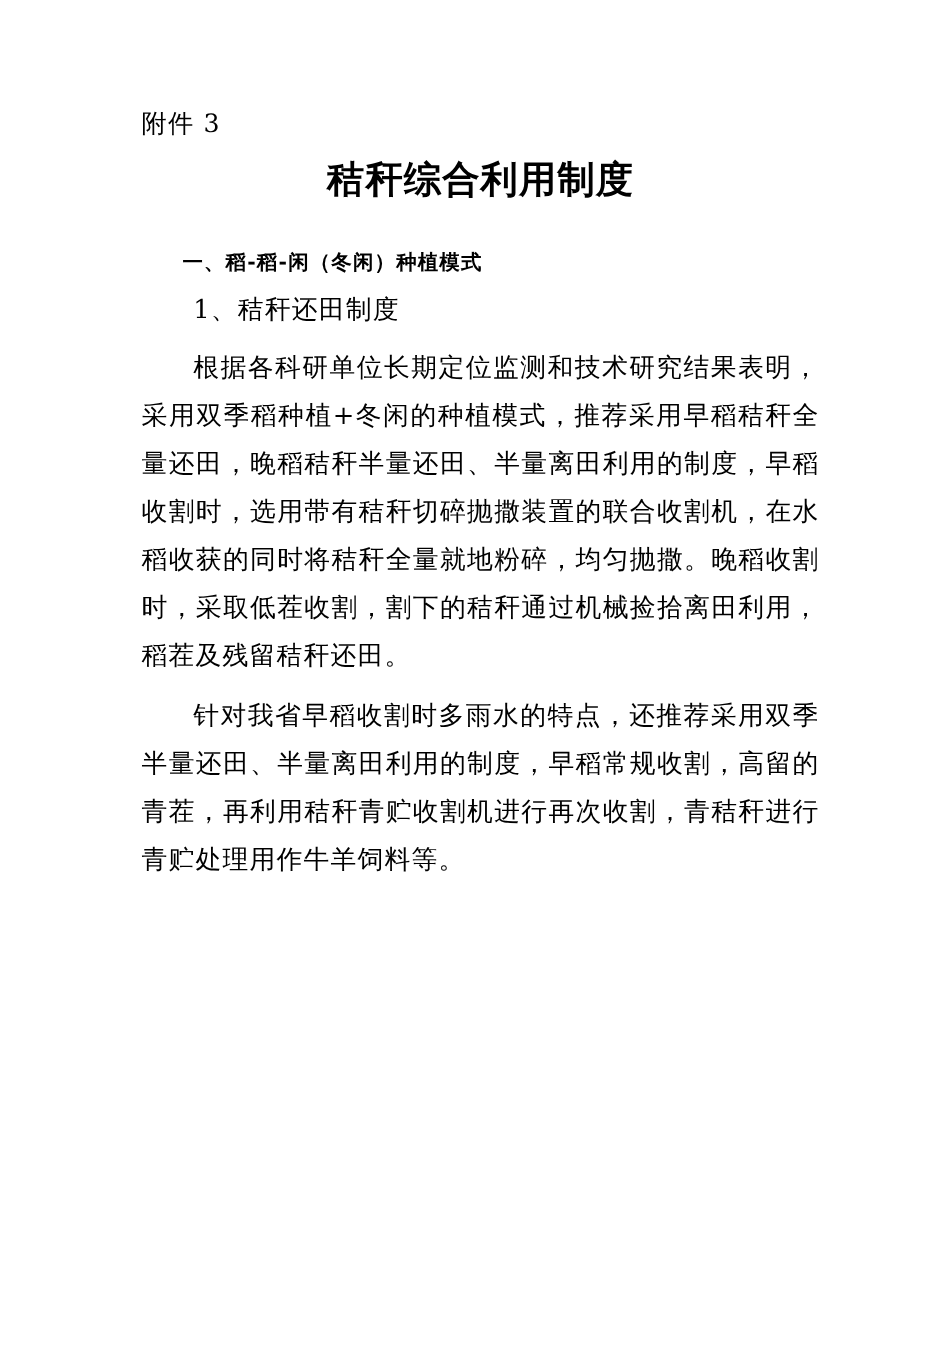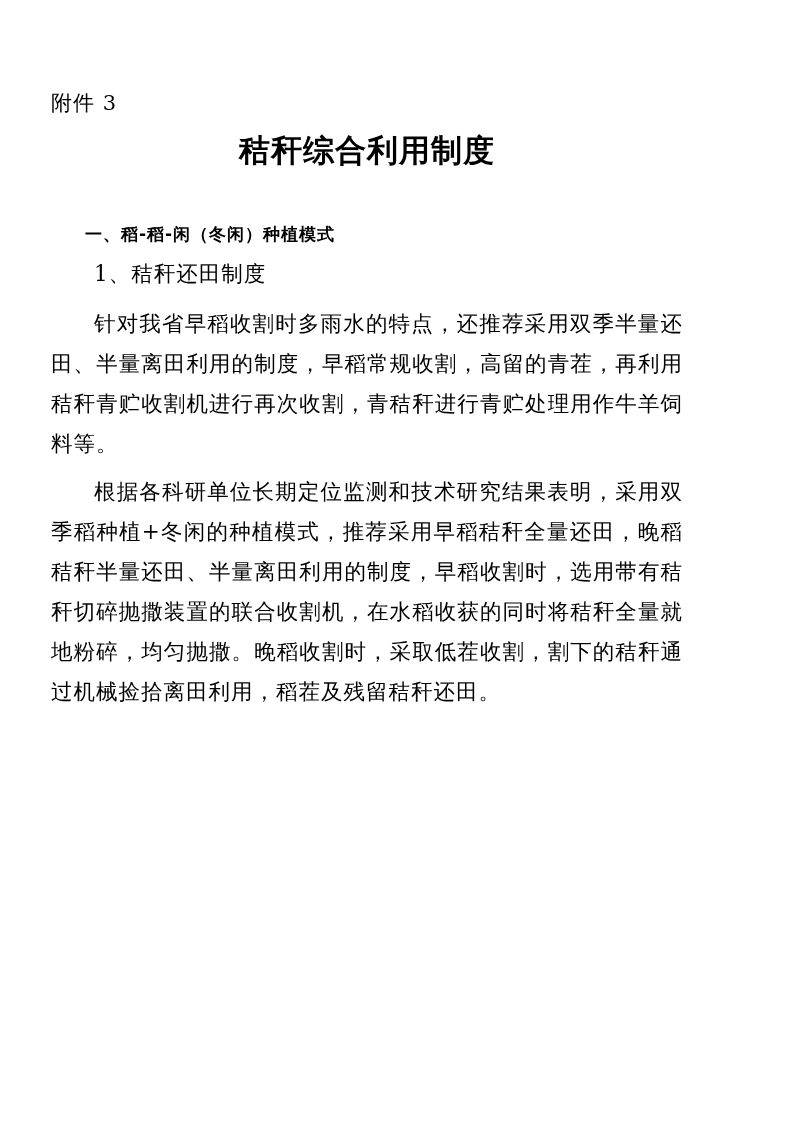--- a/index.html
+++ b/index.html
@@ -7,37 +7,37 @@
     padding: 0;
     background: #ffffff;
   }
   .page {
     position: relative;
     width: 793px;
     height: 1122px;
     margin: 0 auto;
     background: #ffffff;
     box-sizing: border-box;
-    padding: 83px 110px 0 51px;
+    padding: 83px 110px 0 118px;
     font-family: "DejaVu Serif", "Liberation Serif", serif;
     color: #000000;
     overflow: hidden;
   }
   .attachment-label {
     font-size: 21px;
     line-height: 40px;
     text-align: left;
     letter-spacing: 1px;
   }
   .doc-title {
     font-size: 31px;
     font-weight: bold;
     line-height: 50px;
     text-align: center;
-    margin: 2px 0 39px 0;
+    margin: 2px 0 24px 0;
     letter-spacing: 1px;
   }
   .body-para {
     font-size: 21.5px;
     line-height: 40px;
     text-align: justify;
     text-justify: inter-ideograph;
     text-indent: 2em;
     letter-spacing: 1px;
     margin: 0;
@@ -69,16 +69,16 @@
 <div class="page">
   <div class="attachment-label">附件 3</div>
 
   <h1 class="doc-title">秸秆综合利用制度</h1>
 
 
   <h2 class="section-heading">一、稻-稻-闲（冬闲）种植模式</h2>
 
   <h3 class="subsection-heading">1、秸秆还田制度</h3>
 
+  <p class="body-para para-2">根据各科研单位长期定位监测和技术研究结果表明，采用双季稻种植+冬闲的种植模式，推荐采用早稻秸秆全量还田，晚稻秸秆半量还田、半量离田利用的制度，早稻收割时，选用带有秸秆切碎抛撒装置的联合收割机，在水稻收获的同时将秸秆全量就地粉碎，均匀抛撒。晚稻收割时，采取低茬收割，割下的秸秆通过机械捡拾离田利用，稻茬及残留秸秆还田。</p>
+
   <p class="body-para para-3">针对我省早稻收割时多雨水的特点，还推荐采用双季半量还田、半量离田利用的制度，早稻常规收割，高留的青茬，再利用秸秆青贮收割机进行再次收割，青秸秆进行青贮处理用作牛羊饲料等。</p>
-
-  <p class="body-para para-2">根据各科研单位长期定位监测和技术研究结果表明，采用双季稻种植+冬闲的种植模式，推荐采用早稻秸秆全量还田，晚稻秸秆半量还田、半量离田利用的制度，早稻收割时，选用带有秸秆切碎抛撒装置的联合收割机，在水稻收获的同时将秸秆全量就地粉碎，均匀抛撒。晚稻收割时，采取低茬收割，割下的秸秆通过机械捡拾离田利用，稻茬及残留秸秆还田。</p>
 </div>
 
 </body></html>

